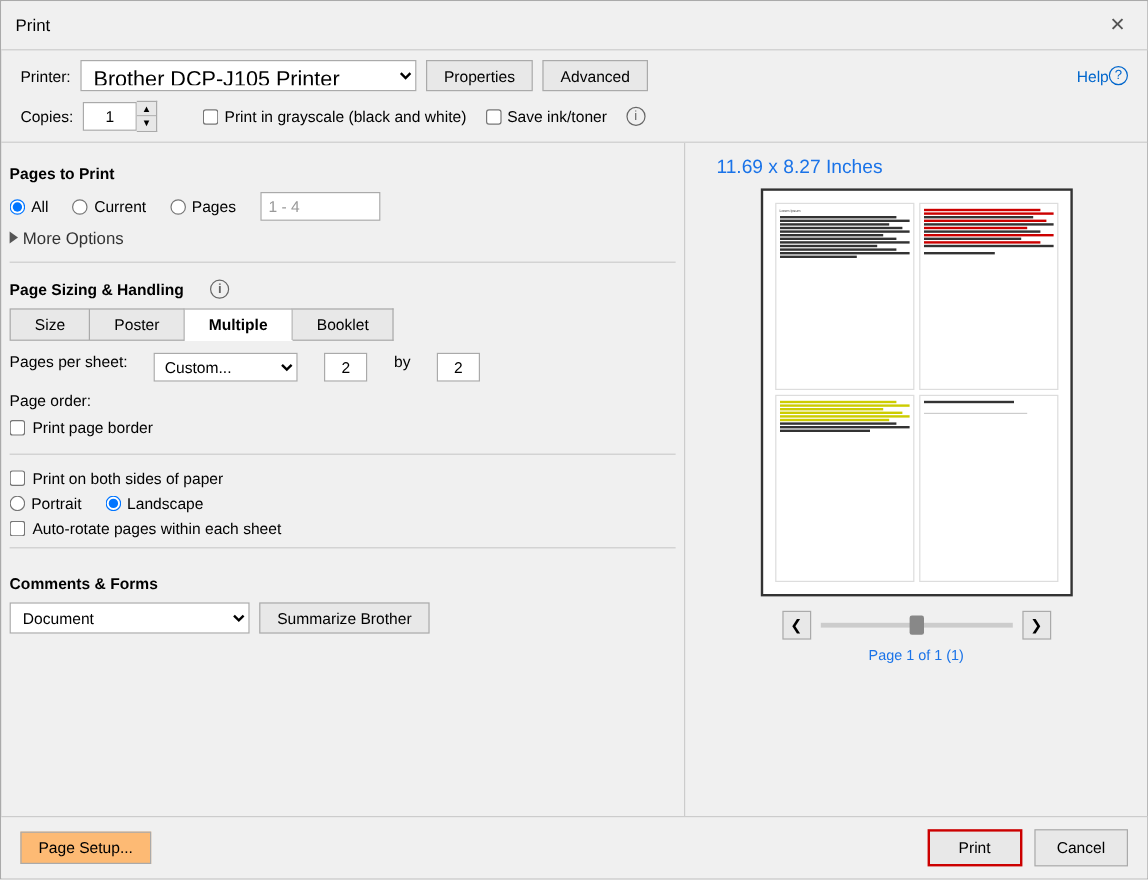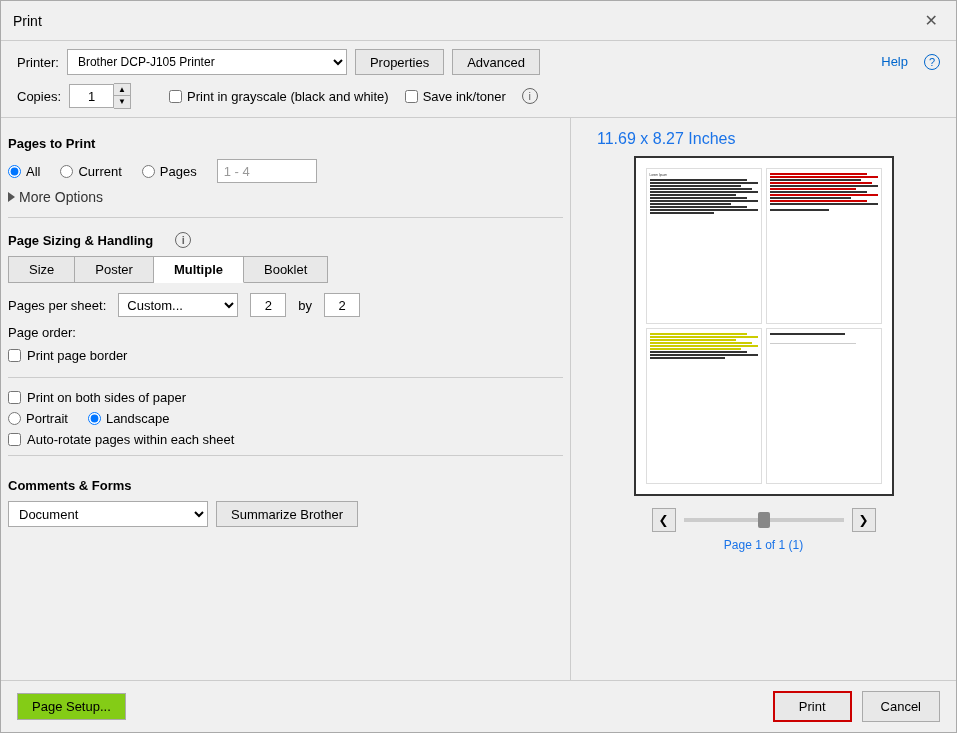--- a/index.html
+++ b/index.html
@@ -61,37 +61,38 @@
       padding: 12px 16px;
       display: flex;
       flex-direction: column;
       align-items: center;
     }
     .printer-select {
       width: 280px;
       padding: 4px 6px;
       border: 1px solid #aaa;
       background: white;
-      font-size: 12px;
+      font-size: 18px;
       height: 26px;
     }
     .btn {
       padding: 4px 14px;
       border: 1px solid #aaa;
       background: #e8e8e8;
       font-size: 13px;
       cursor: pointer;
       height: 26px;
     }
     .help-link {
       color: #0066cc;
       text-decoration: none;
       font-size: 13px;
       display: flex;
-      gap: 16px;
+      align-items: center;
+      gap: 0;
       margin-left: auto;
     }
     .help-circle {
       display: inline-block;
       width: 16px; height: 16px;
       border: 1px solid #0066cc;
       border-radius: 50%;
       text-align: center;
       line-height: 14px;
       font-size: 11px;
@@ -216,22 +217,21 @@
       cursor: pointer;
     }
     .tab-btn.active {
       background: white;
       border-bottom: 1px solid white;
       font-weight: bold;
     }
     .tab-btn:not(:first-child) { border-left: none; }
     .pps-row {
       display: flex;
-      align-items: center;
-      gap: 12px;
+      gap: 22px;
       margin-bottom: 8px;
       font-size: 13px;
     }
     .pps-select {
       width: 120px;
       height: 24px;
       border: 1px solid #aaa;
       background: white;
       font-size: 13px;
       padding: 2px 4px;
@@ -397,21 +397,21 @@
       display: flex;
       align-items: center;
       justify-content: space-between;
       padding: 10px 16px;
       border-top: 1px solid #ccc;
       background: #f0f0f0;
     }
     .page-setup-btn {
       padding: 5px 14px;
       border: 1px solid #aaa;
-      background: #84cc16;
+      background: #fdba74;
       font-size: 13px;
       cursor: pointer;
     }
     .bottom-right {
       display: flex;
       gap: 10px;
     }
     .print-btn {
       padding: 6px 24px;
       border: 2px solid #cc0000;

